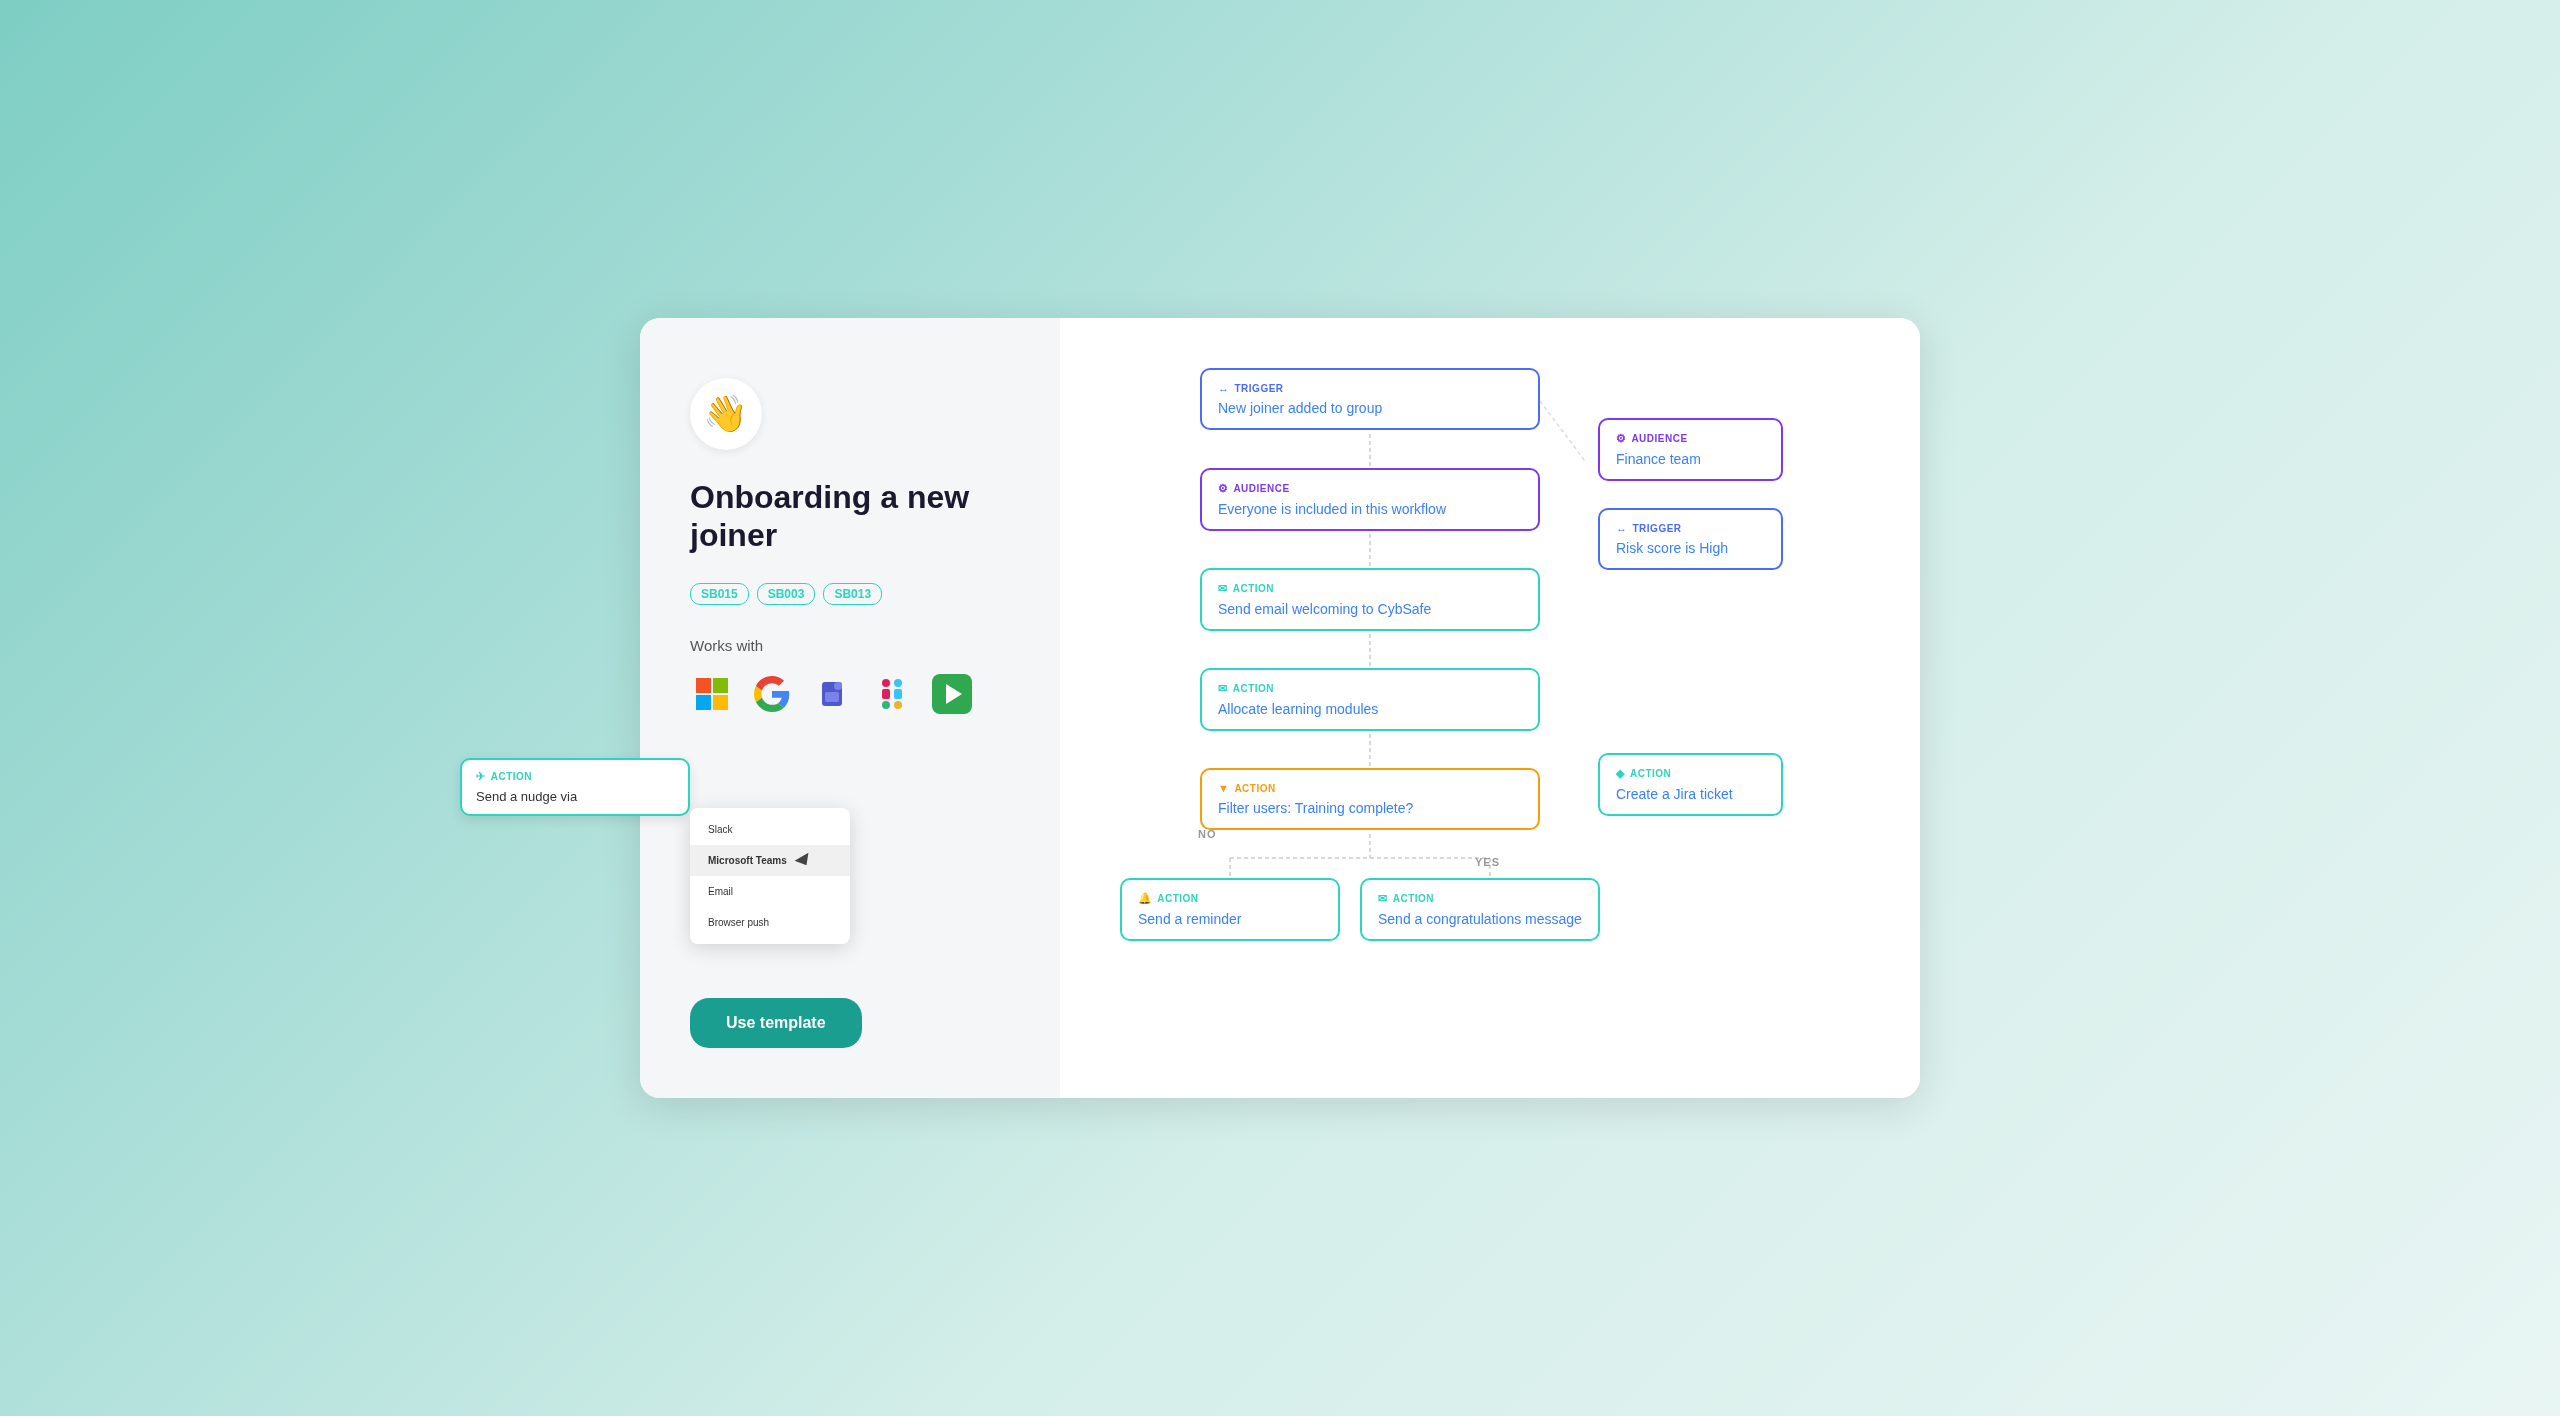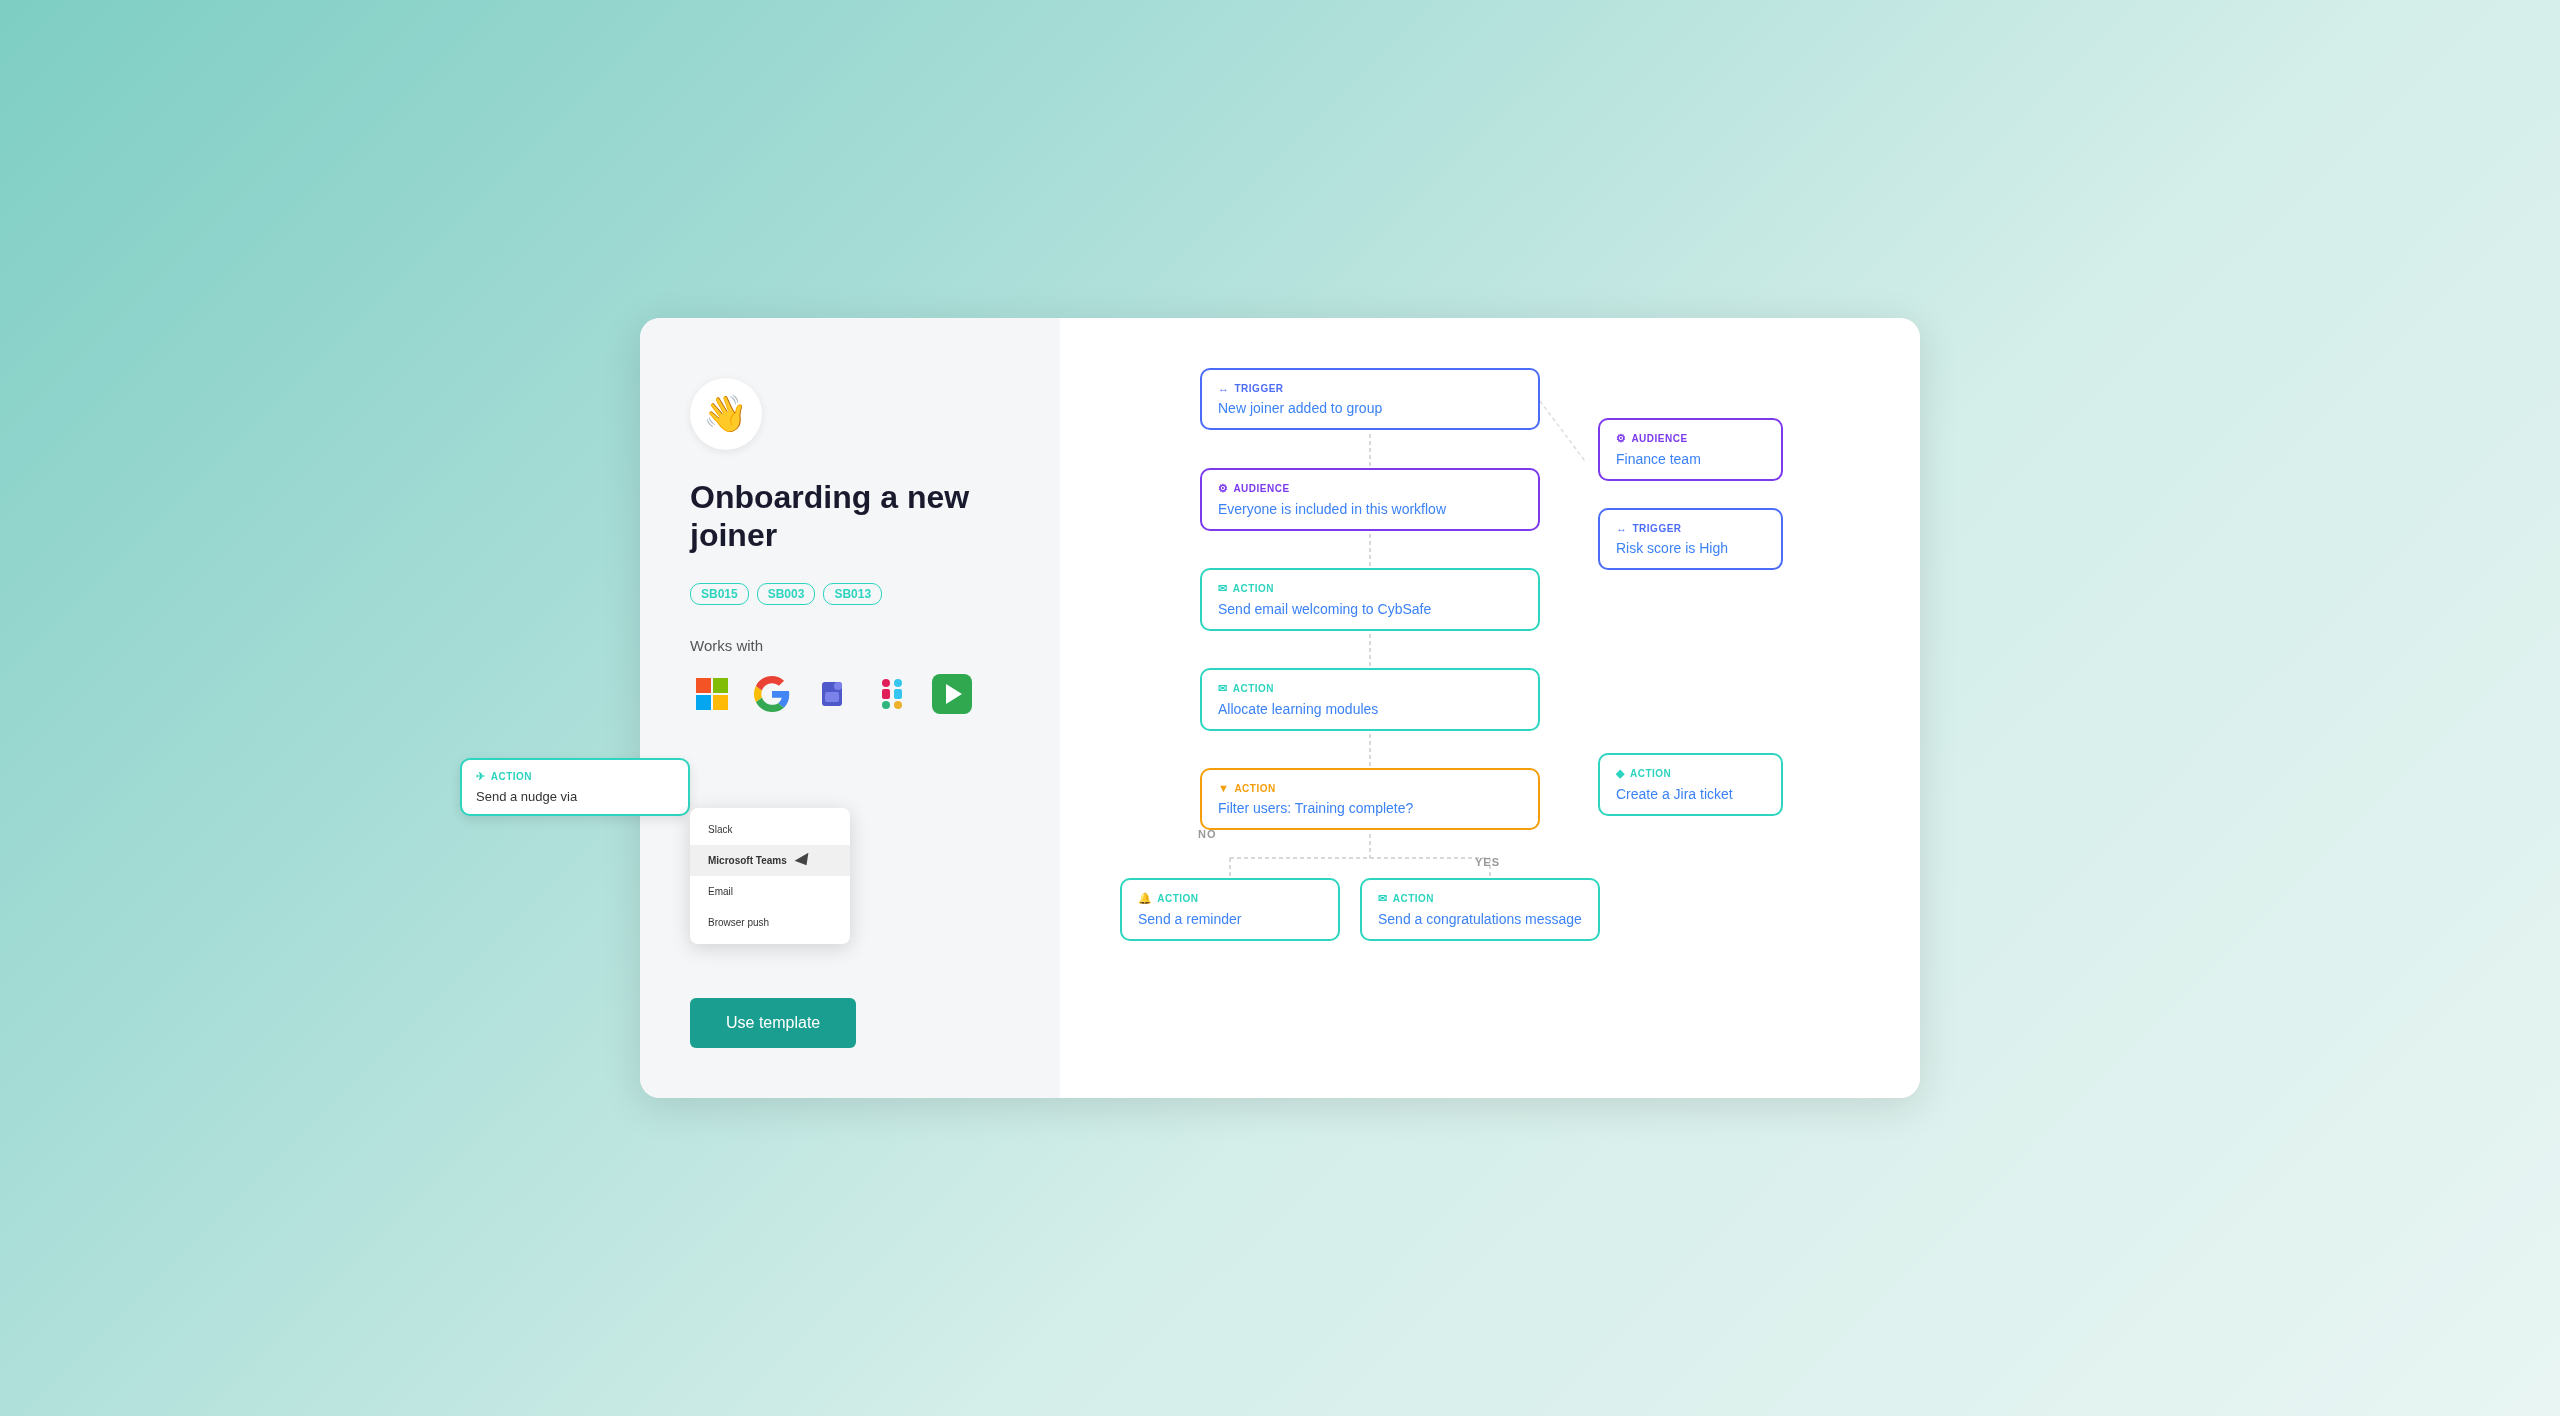--- a/index.html
+++ b/index.html
@@ -84,24 +84,24 @@
       height: 44px;
       display: flex;
       align-items: center;
       justify-content: center;
       font-size: 26px;
     }
     .use-template-btn {
       background: #1a9e8f;
       color: white;
       border: none;
-      border-radius: 6px;
+      border-radius: 19px;
       padding: 16px 36px;
       font-size: 16px;
-      font-weight: 400;
+      font-weight: 700;
       cursor: pointer;
       align-self: flex-start;
       margin-top: auto;
     }
     
     .floating-action-card {
       position: absolute;
       left: -180px;
       top: 440px;
       background: white;

